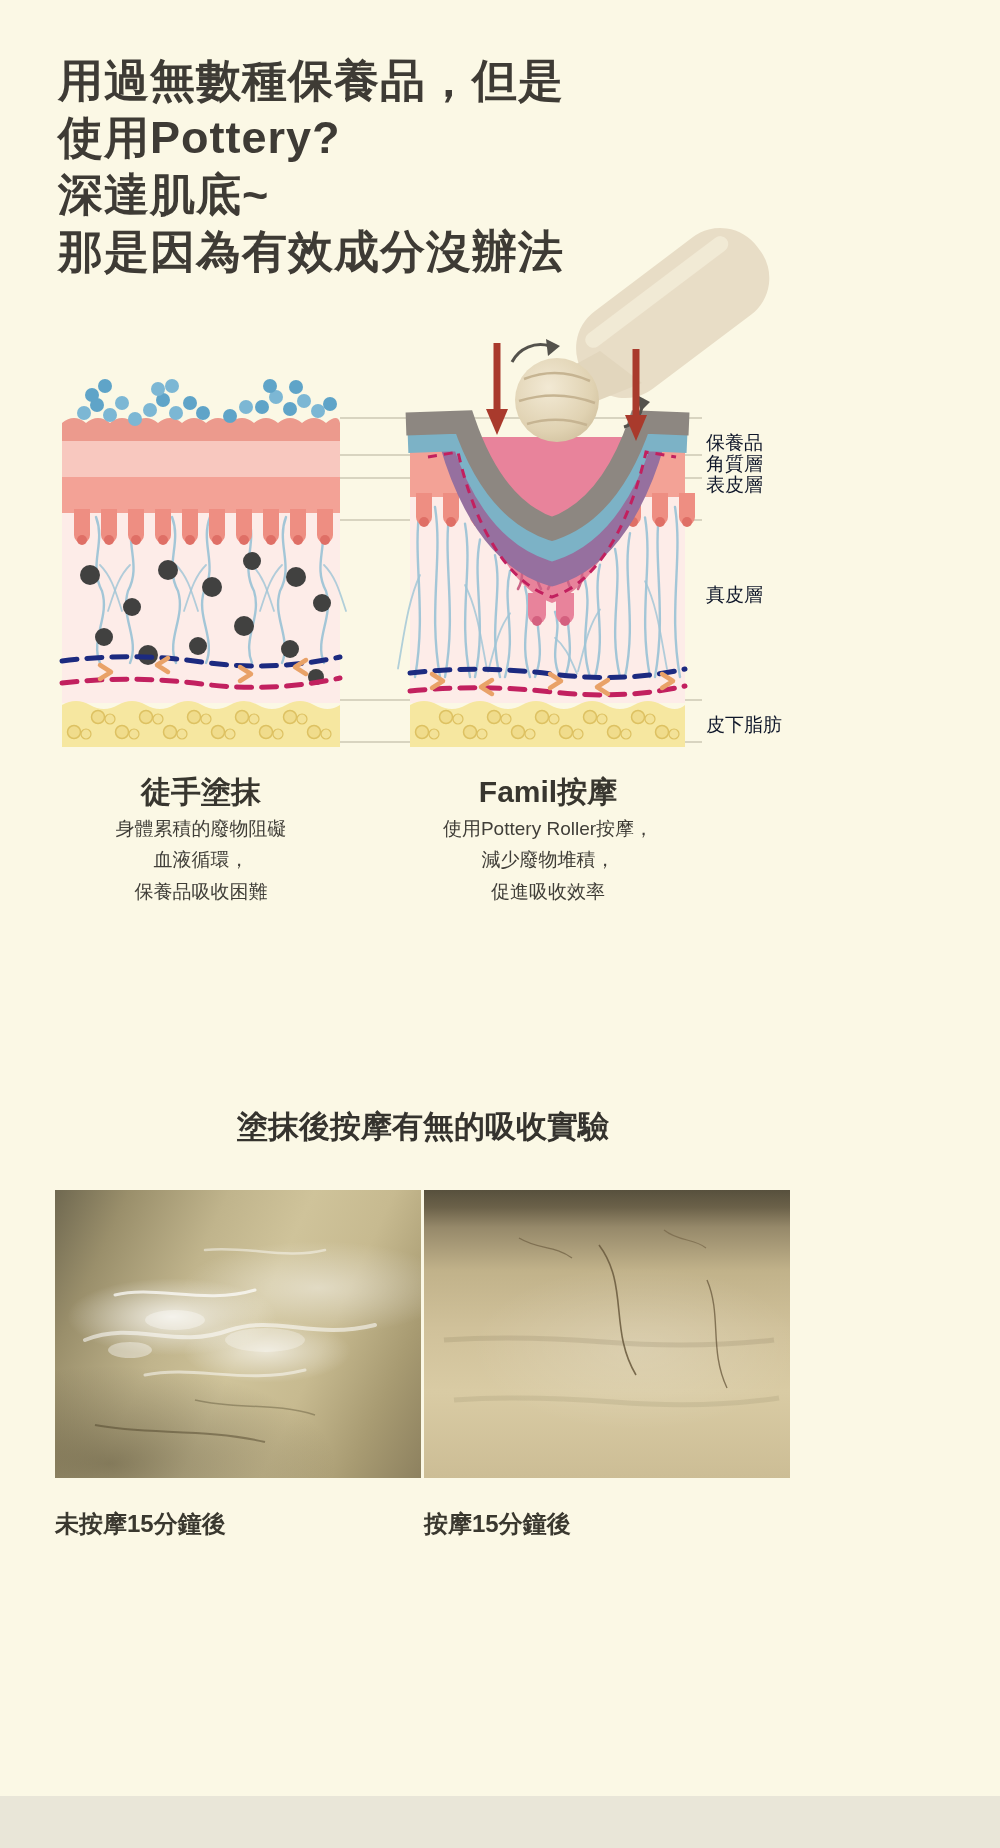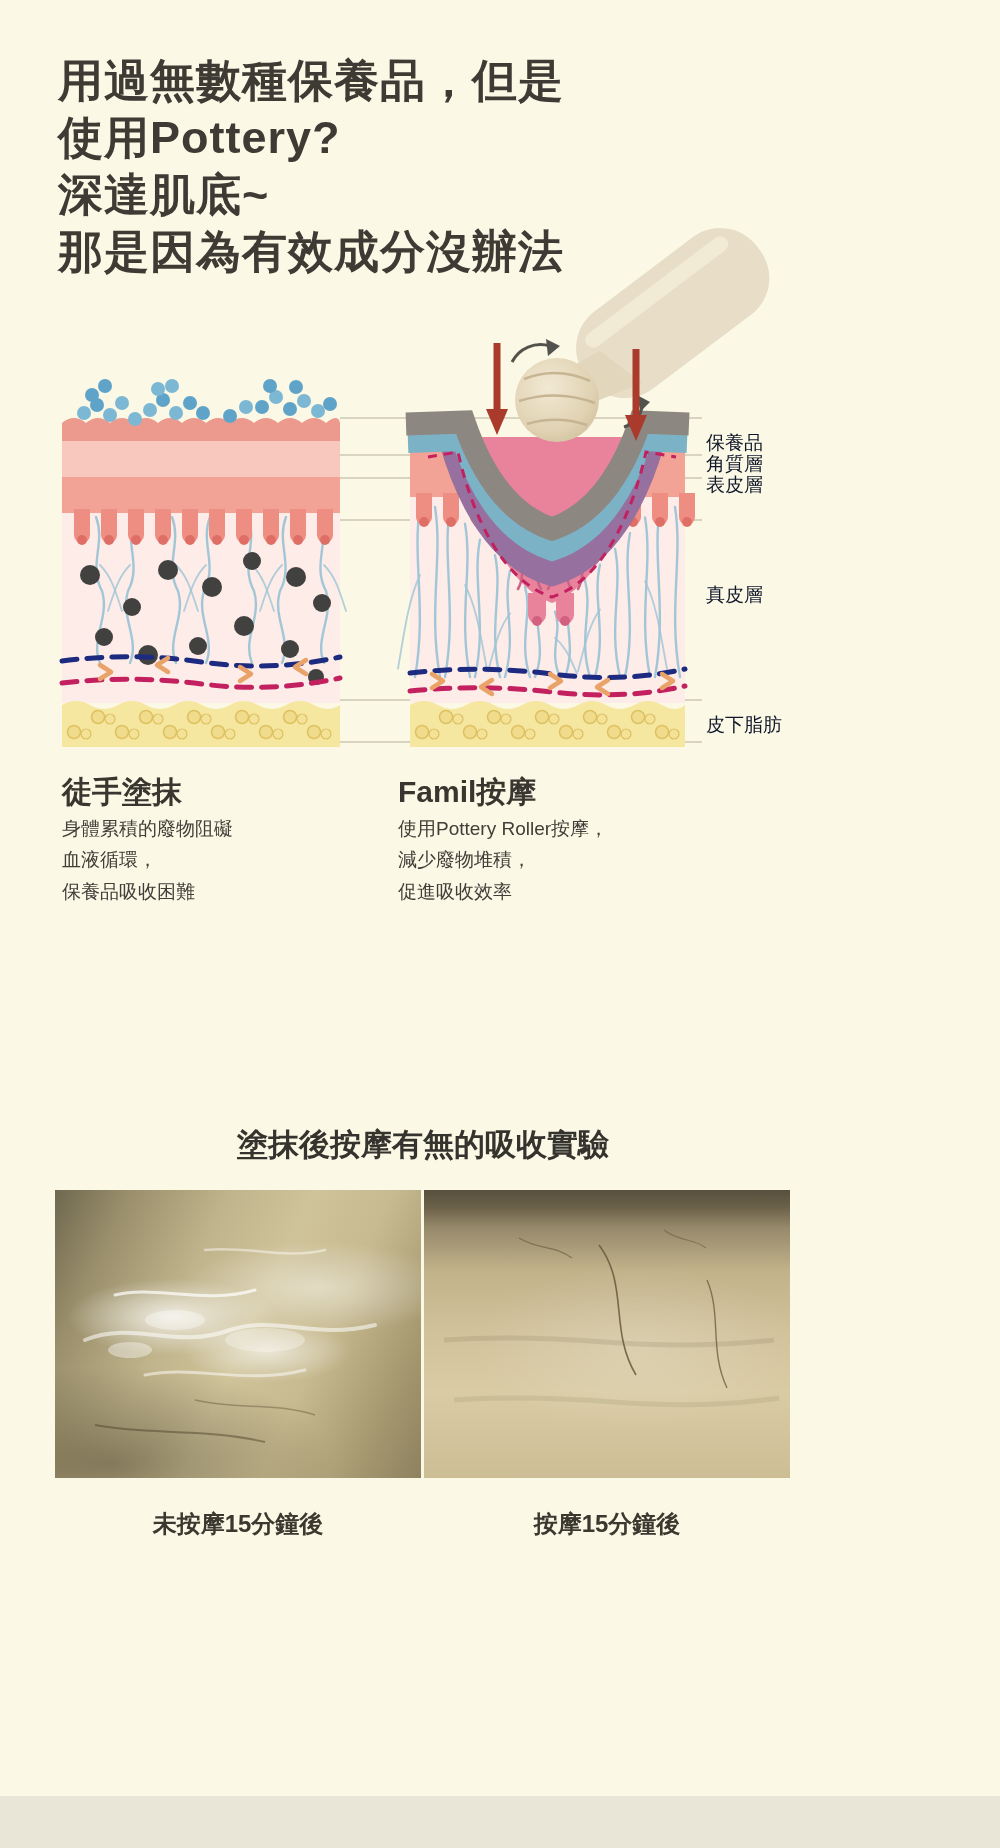--- a/index.html
+++ b/index.html
@@ -15,41 +15,41 @@
   .layer-label{position:absolute;left:706px;font-size:19px;font-weight:400;color:#0f172a;white-space:nowrap;}
   .vessel{fill:none;stroke:#9ec4d6;stroke-width:2.4;stroke-linecap:round;opacity:.95;}
   .vthin{stroke-width:1.8;opacity:.8;}
   .pvessel{fill:none;stroke:#cc6386;stroke-width:2.6;stroke-linecap:round;}
   .chevron{fill:none;stroke:#e9a268;stroke-width:4.5;stroke-linecap:round;stroke-linejoin:round;}
   .dash-navy{fill:none;stroke:#1c2a80;stroke-width:5;stroke-dasharray:15 10;stroke-linecap:round;}
   .dash-crimson{fill:none;stroke:#c2205f;stroke-width:5;stroke-dasharray:15 10;stroke-linecap:round;}
   .guide{stroke:#b5af9c;stroke-width:1.2;}
   .ball-line{fill:none;stroke:#c6b492;stroke-width:2.5;}
   .motion{fill:none;stroke:#54524c;stroke-width:3;}
-  .caption{position:absolute;text-align:left;}
+  .caption{position:absolute;text-align:center;}
   .caption-left{left:62px;top:772px;width:278px;}
   .caption-right{left:398px;top:772px;width:300px;}
   .caption-title{font-size:30px;font-weight:700;color:#38362f;}
   .caption-desc{font-size:19px;line-height:1.65;color:#403e38;white-space:pre-line;}
   .experiment-title{position:absolute;left:55px;top:1106px;width:736px;text-align:center;
-    font-size:31px;font-weight:700;color:#35332e;margin-top:18px;}
+    font-size:31px;font-weight:700;color:#35332e;}
   .photo{position:absolute;top:1190px;width:366px;height:288px;}
   .photo svg{position:absolute;left:0;top:0;}
   .photo-left{left:55px;
     background:
       radial-gradient(ellipse 150px 55px at 32% 44%, rgba(255,255,255,.75), rgba(255,255,255,0) 70%),
       radial-gradient(ellipse 120px 45px at 58% 56%, rgba(255,255,255,.6), rgba(255,255,255,0) 70%),
       radial-gradient(ellipse 190px 65px at 72% 34%, rgba(255,255,255,.45), rgba(255,255,255,0) 72%),
       radial-gradient(ellipse 300px 130px at 15% 95%, rgba(80,72,48,.55), rgba(80,72,48,0) 75%),
       linear-gradient(115deg,#6f6850 0%,#9a8f6b 15%,#c0b48c 35%,#cfc39a 52%,#c7ba90 68%,#a89b72 85%,#8d815f 100%);}
   .photo-right{left:424px;
     background:
       radial-gradient(ellipse 220px 110px at 58% 55%, rgba(255,255,255,.18), rgba(255,255,255,0) 75%),
       linear-gradient(180deg,#57503d 0%,#6b6149 6%,#96896a 13%,#c1b28a 28%,#d0c19a 48%,#d9cba4 70%,#ccbd95 100%);}
-  .photo-caption{position:absolute;top:1508px;text-align:center;font-size:24px;font-weight:700;color:#3a382f;}
+  .photo-caption{position:absolute;top:1508px;text-align:left;font-size:24px;font-weight:700;color:#3a382f;}
   .photo-caption-left{left:55px;width:366px;}
   .photo-caption-right{left:424px;width:366px;}
 </style>
 </head>
 <body>
 
 <div class="page">
 
   <div class="headline">
     <div>用過無數種保養品，但是</div>

